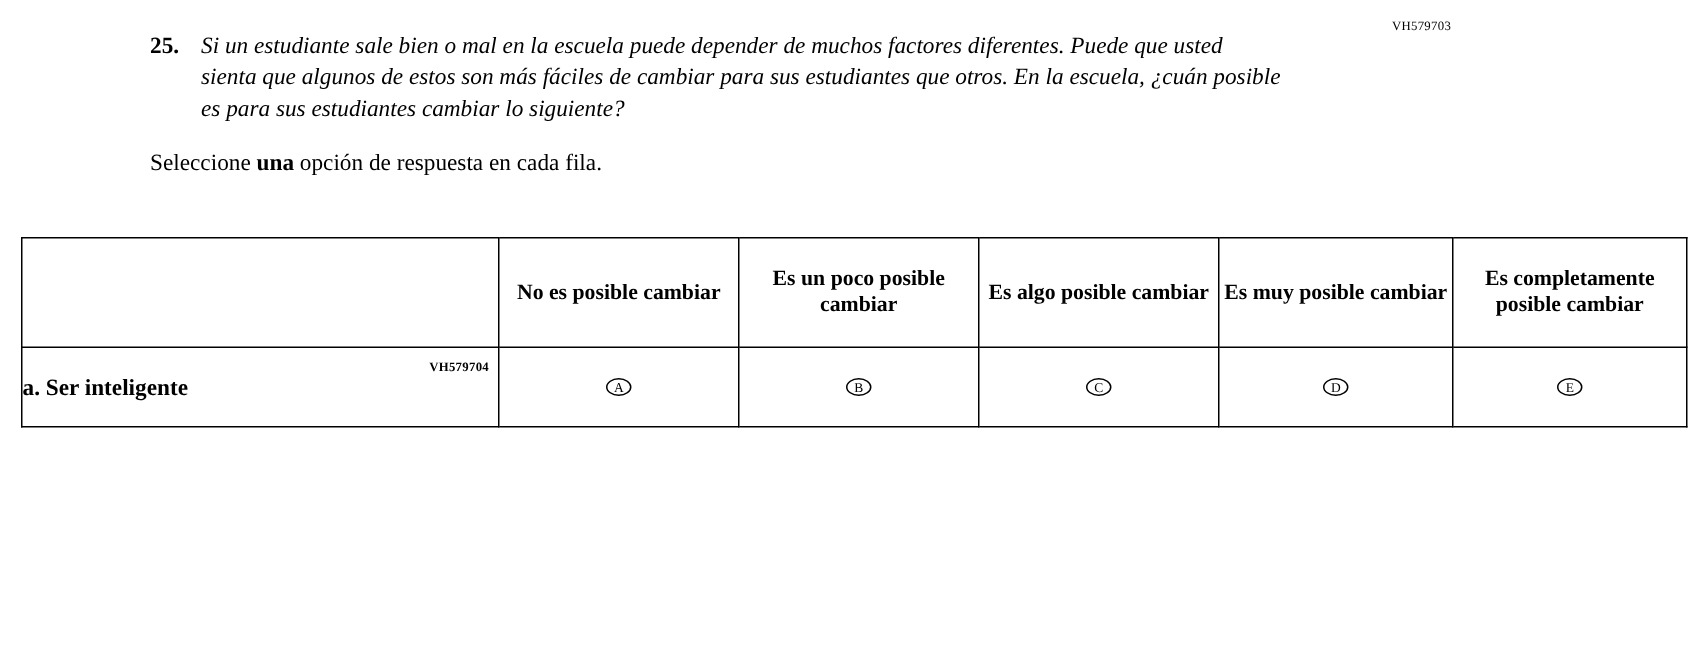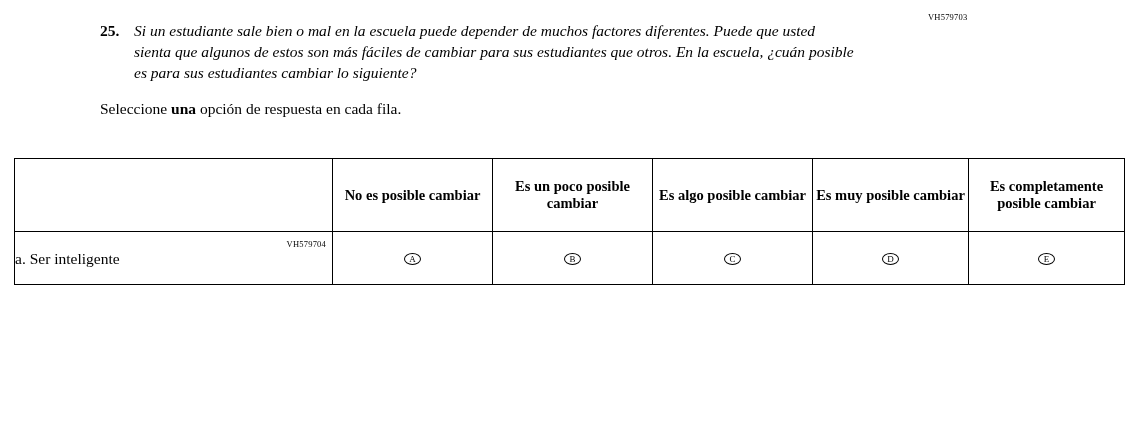--- a/index.html
+++ b/index.html
@@ -97,20 +97,21 @@
   .thick-under td, .thick-under th {
     border-bottom: 2px solid #000000;
   }
   td.row-label {
     position: relative;
     height: 52px;
     font-size: 15.5px;
     padding: 0 0 6px 18px;
     vertical-align: bottom;
     line-height: 19px;
+    font-weight: bold;
   }
   .row-id {
     position: absolute;
     right: 6px;
     top: 3px;
     font-size: 8.5px;
     letter-spacing: 0.2px;
   }
   td.bubble-cell {
     text-align: center;

